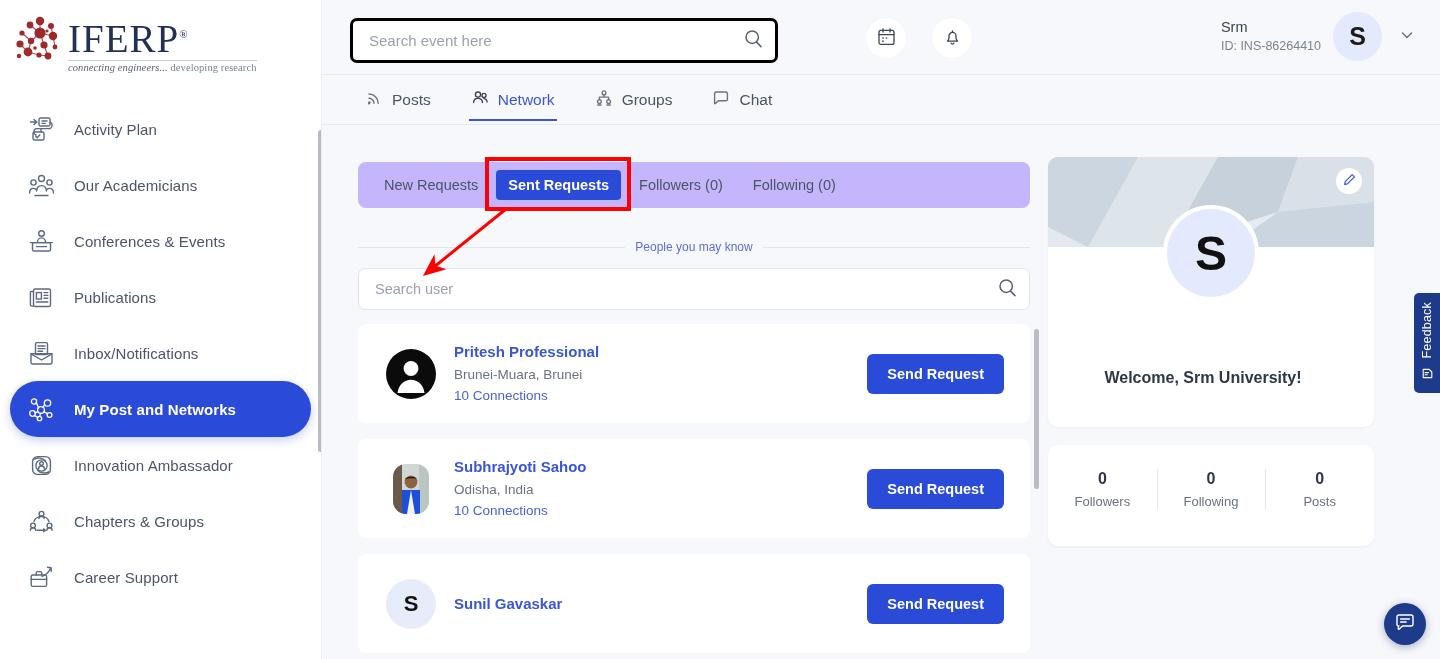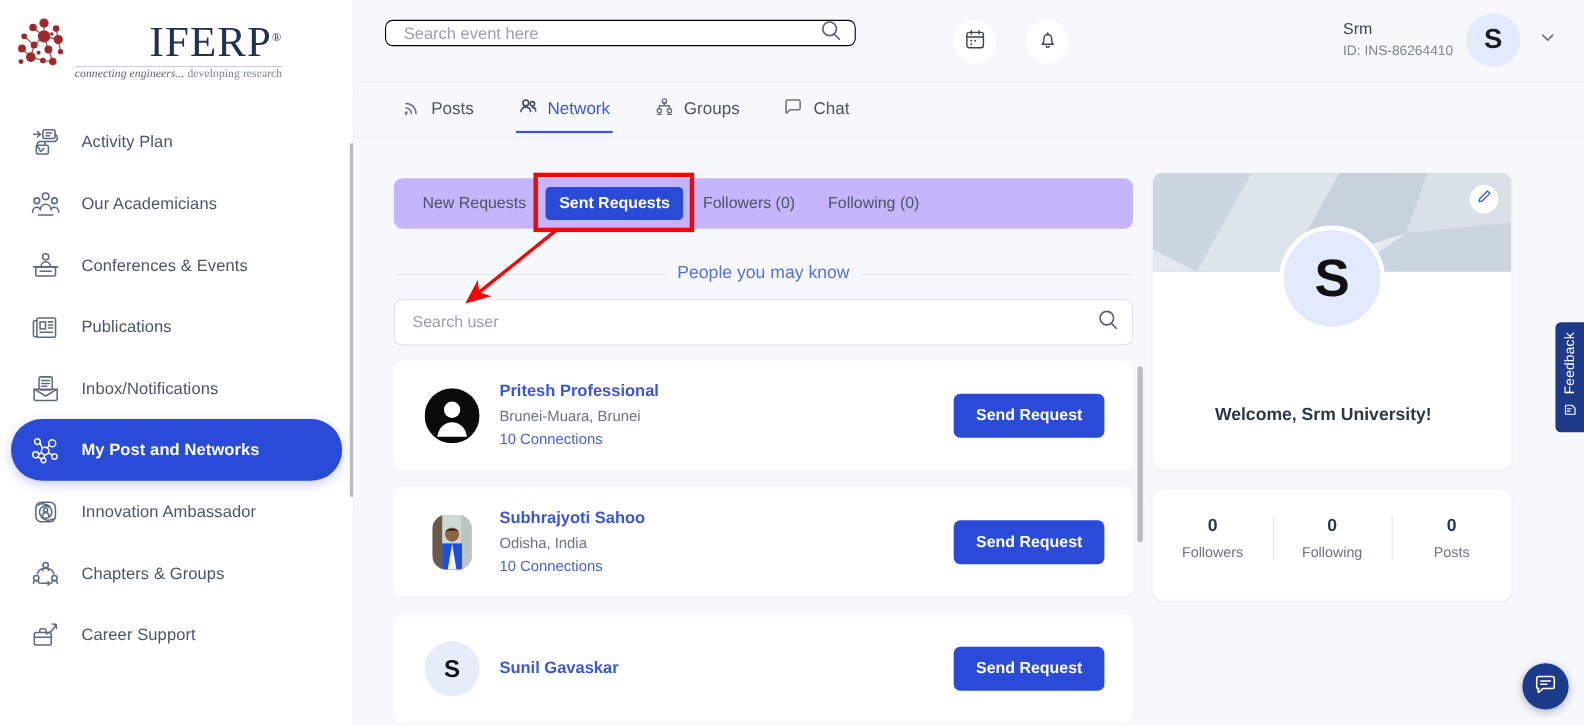--- a/index.html
+++ b/index.html
@@ -12,21 +12,21 @@
   }
 
   
   #sidebar {
     position: absolute; left: 0; top: 0; width: 322px; height: 659px;
     background: #ffffff; border-right: 1px solid #eceef5;
     overflow: hidden;
   }
   .logo-wrap { padding: 14px 0 0 10px; display: flex; align-items: flex-start; }
   .logo-dots { width: 56px; height: 52px; }
-  .logo-text-box { margin-left: 2px; text-align: right; }
+  .logo-text-box { margin-left: 2px; }
   .logo-word {
     font-family: "Liberation Serif", serif;
     font-size: 39px; line-height: 40px; letter-spacing: 1px;
     color: #203155; font-weight: 400; position: relative; display: inline-block;
   }
   .logo-reg { font-size: 11px; vertical-align: super; color: #203155; }
   .logo-tagline {
     font-family: "Liberation Serif", serif;
     font-size: 10.5px; color: #7a8391; border-top: 1px solid #c9ced8;
     padding-top: 1px; margin-top: 1px; letter-spacing: .1px; white-space: nowrap;
@@ -54,22 +54,22 @@
     position: absolute; left: 318px; top: 130px; width: 5px; height: 322px;
     background: #b8bcc4; border-radius: 3px;
   }
 
   
   #header {
     position: absolute; left: 322px; top: 0; width: 1118px; height: 75px;
     background: #f7f8fc; border-bottom: 1px solid #e8eaf2;
   }
   #search-event {
-    position: absolute; left: 28px; top: 18px; width: 428px; height: 24px;
-    background: #fff; border: 1px solid #000000; border-radius: 7px;
+    position: absolute; left: 28px; top: 18px; width: 428px; height: 45px;
+    background: #fff; border: 3px solid #000000; border-radius: 7px;
     display: flex; align-items: center; padding: 0 12px 0 16px;
   }
   #search-event input {
     flex: 1; border: 0; outline: 0; font-size: 15px; color: #46505f;
     font-family: "Liberation Sans", sans-serif; background: transparent;
   }
   #search-event input::placeholder { color: #9aa1ad; }
   .hdr-circle-btn {
     position: absolute; top: 18px; width: 40px; height: 40px; border-radius: 50%;
     background: #fff; display: flex; align-items: center; justify-content: center;
@@ -121,21 +121,21 @@
   .subtab {
     font-size: 14.5px; color: #4b5563; padding: 7px 12px; margin-right: 6px;
     border-radius: 4px; cursor: pointer; white-space: nowrap;
   }
   .subtab.selected { background: #2a4bd8; color: #fff; font-weight: bold; }
 
   #pymk-divider {
     margin-top: 32px; display: flex; align-items: center; gap: 10px;
   }
   #pymk-divider .line { flex: 1; height: 1px; background: #e2e5ee; }
-  #pymk-divider .pymk-label { font-size: 16px; color: #5a6fd8; }
+  #pymk-divider .pymk-label { font-size: 12px; color: #5a6fd8; }
 
   #search-user {
     margin-top: 14px; height: 42px; background: #fff;
     border: 1px solid #dfe3ec; border-radius: 7px;
     display: flex; align-items: center; padding: 0 12px 0 16px;
   }
   #search-user input {
     flex: 1; border: 0; outline: 0; font-size: 14.5px; color: #46505f;
     font-family: "Liberation Sans", sans-serif; background: transparent;
   }

